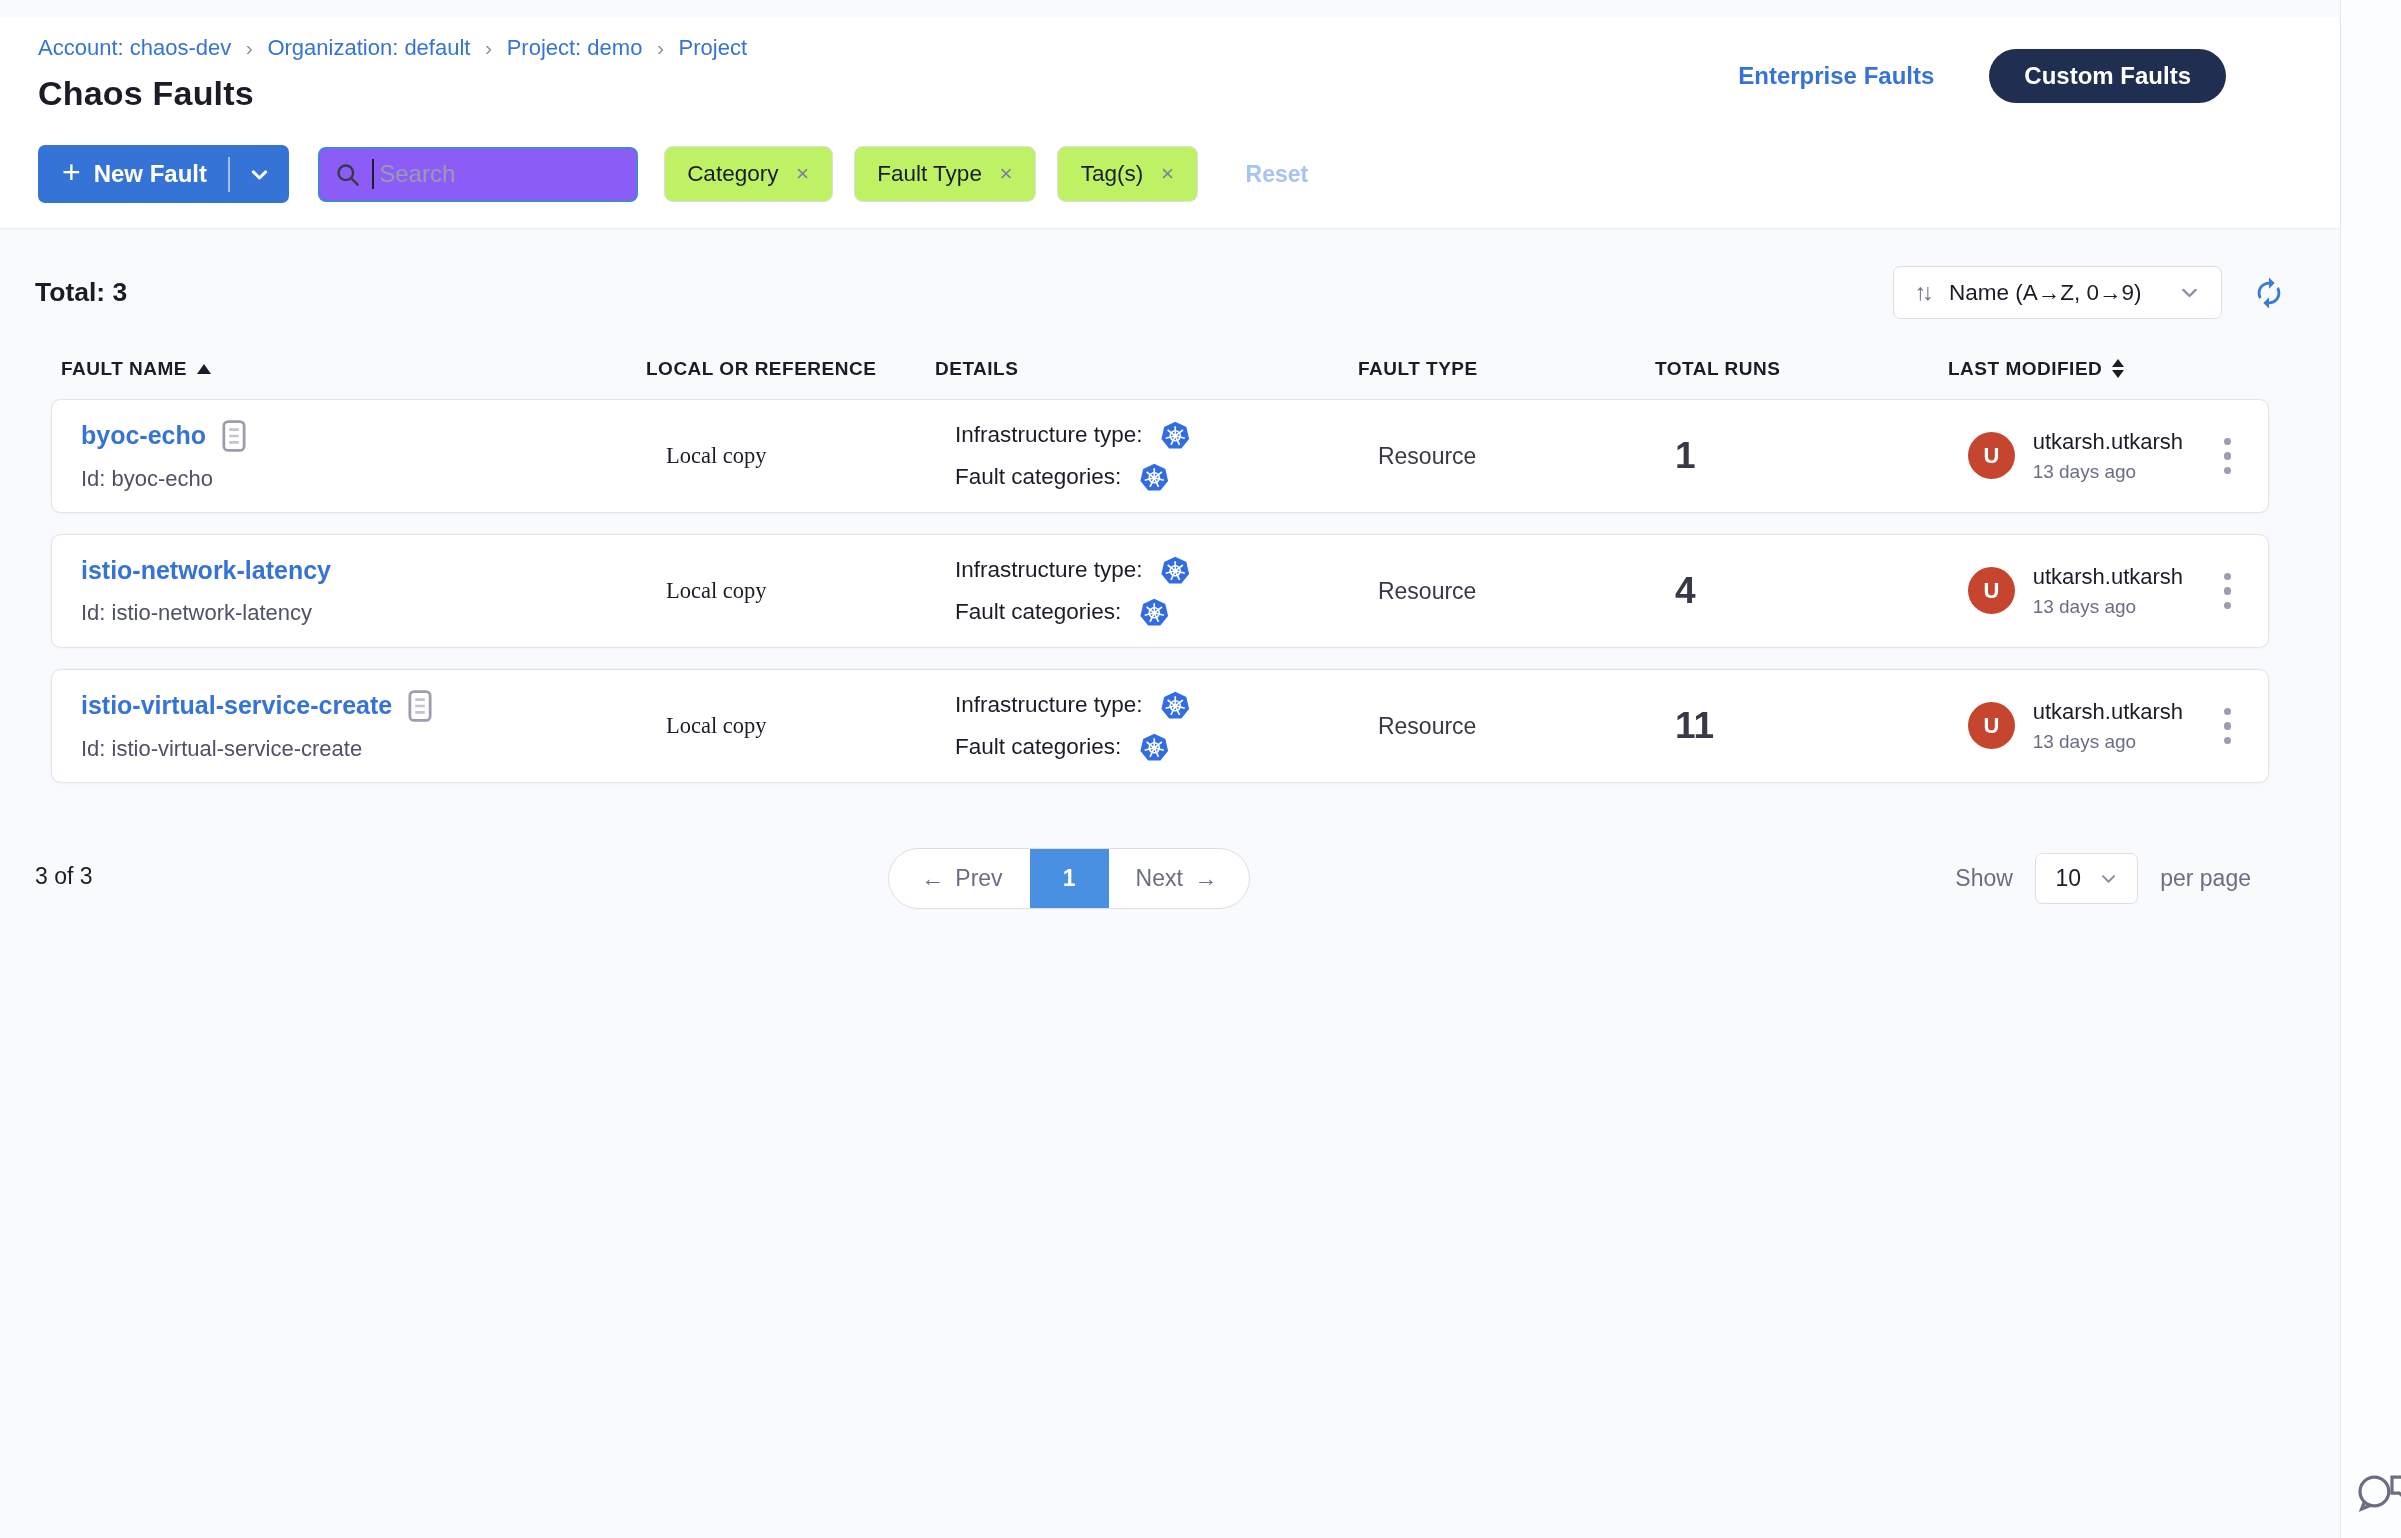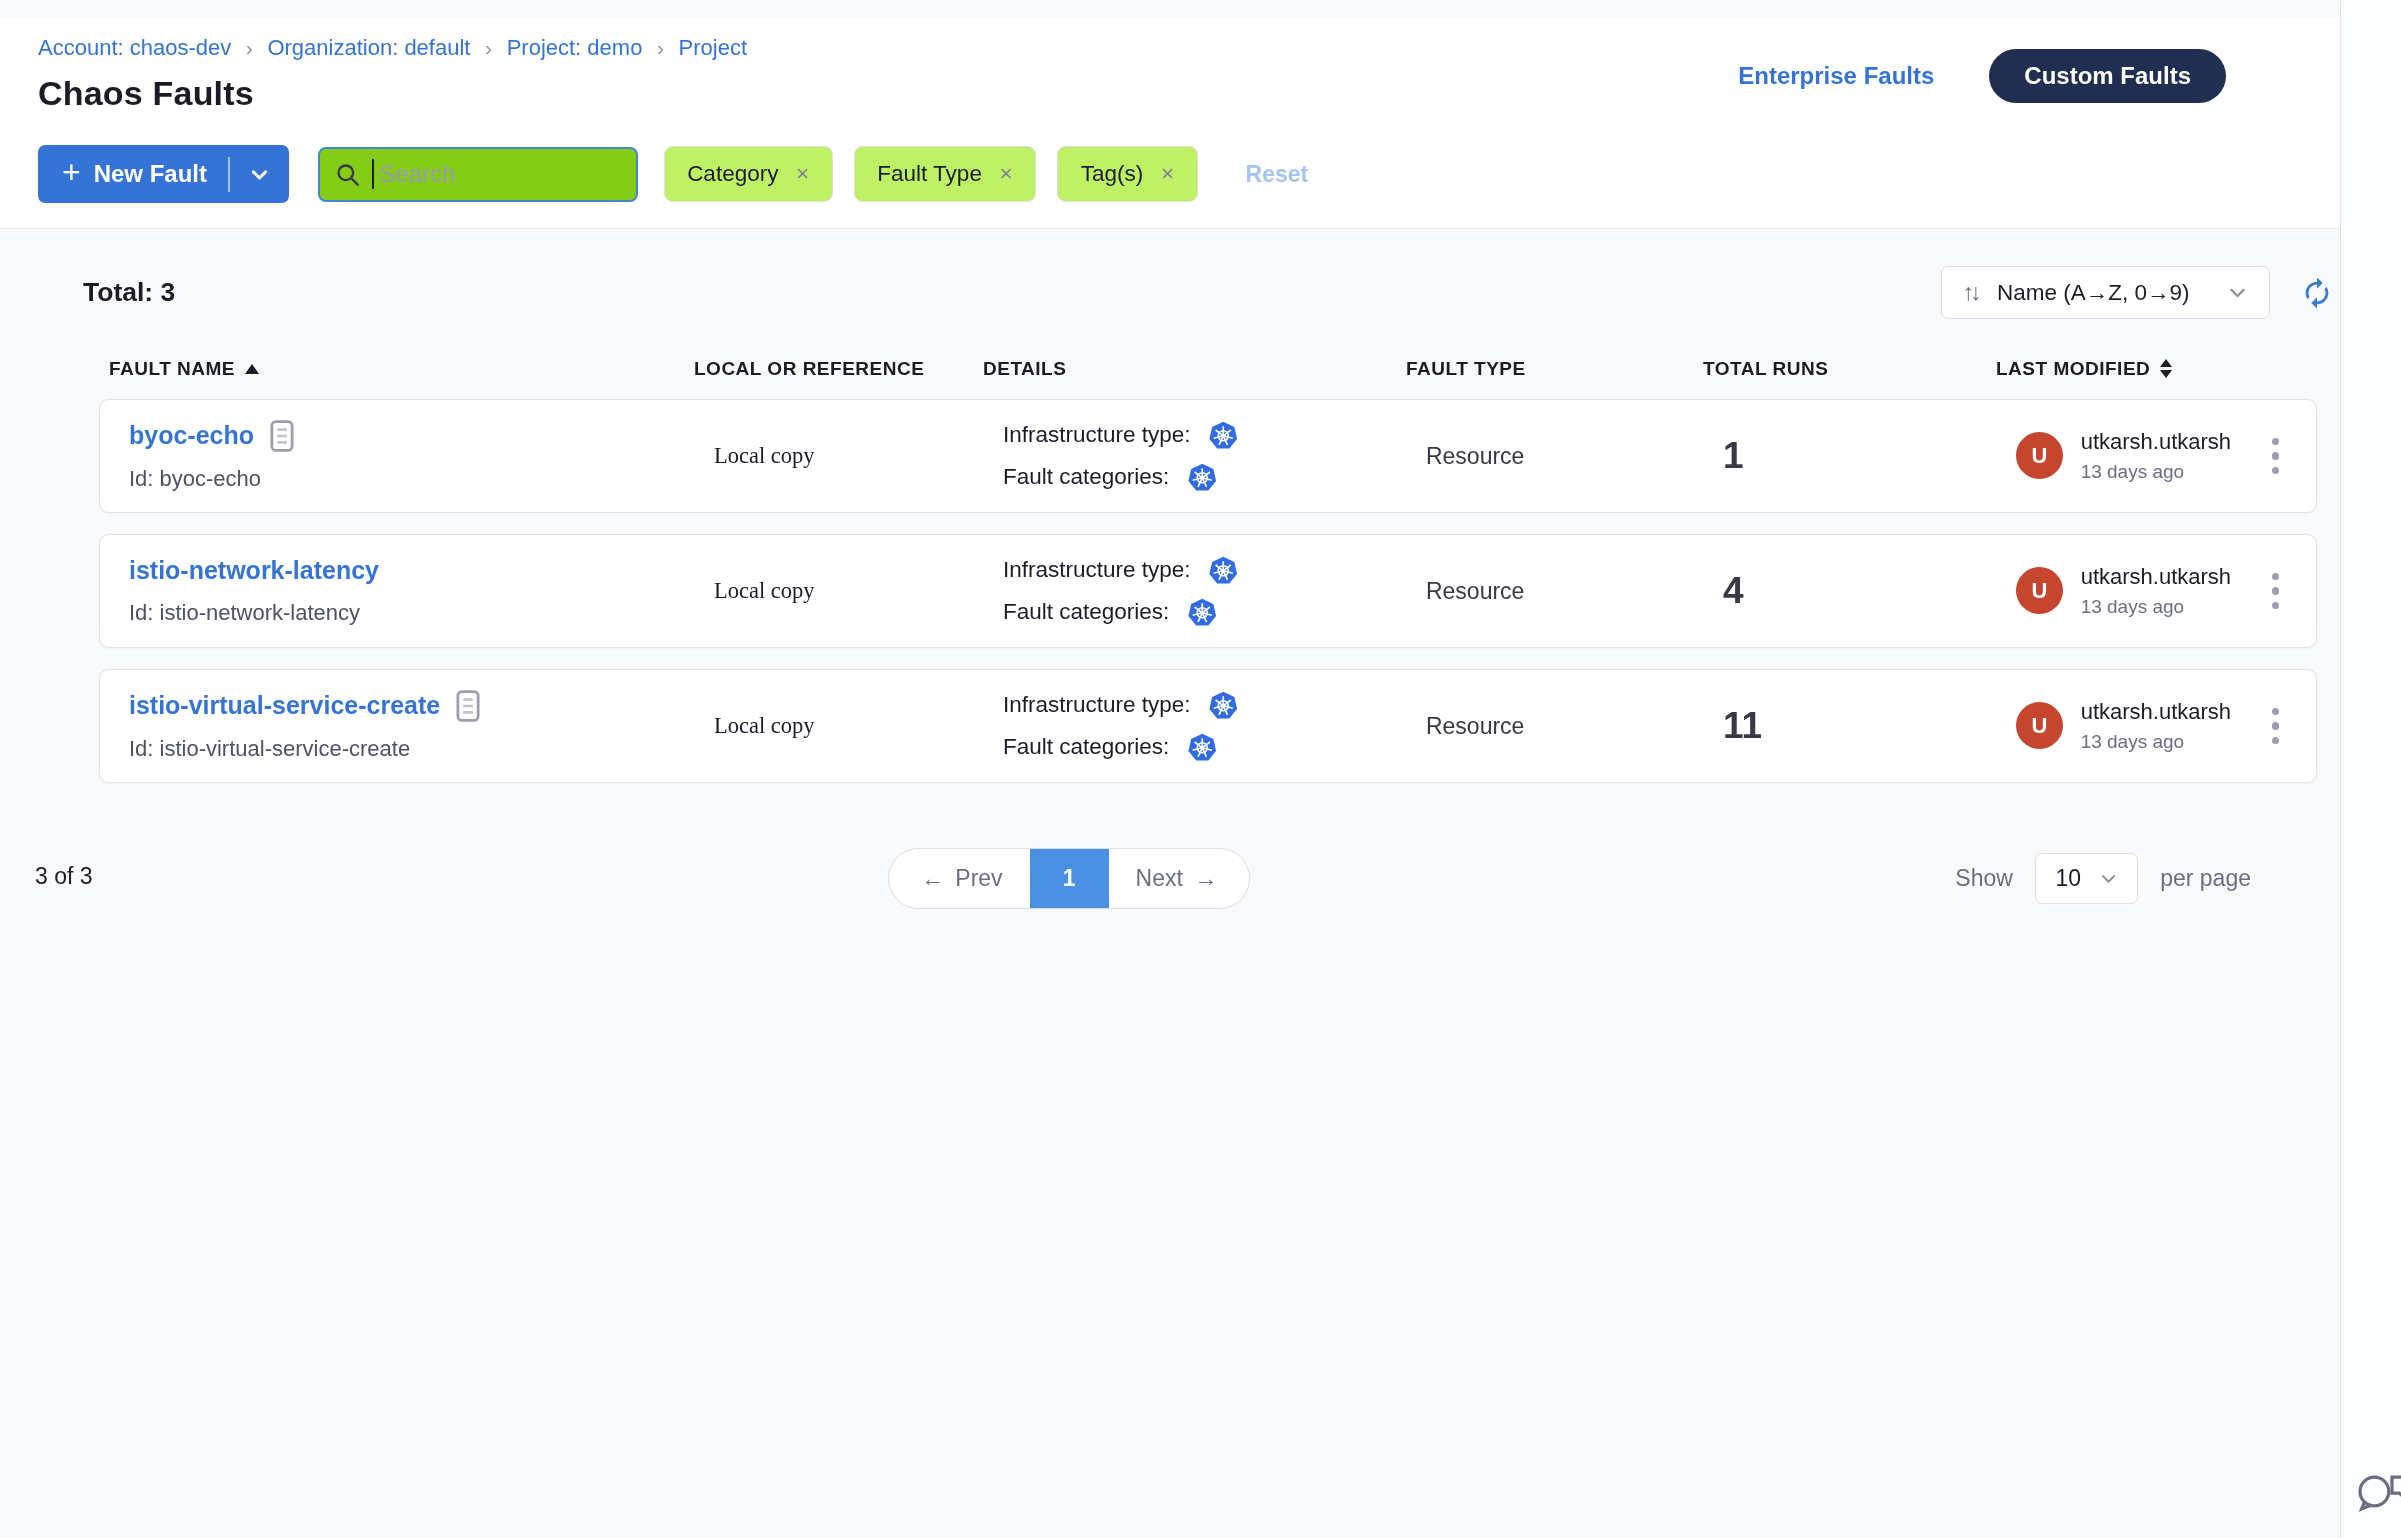--- a/index.html
+++ b/index.html
@@ -22,35 +22,35 @@
   .toolbar { position:absolute; top:120px; left:0; width:2339px; height:109px;
     background:#fff; border-bottom:1.6px solid #ebecf2; display:flex; align-items:center; padding-left:38px; }
   .btn-new-fault { display:flex; align-items:center; background:#3574d6; color:#fff;
     height:58px; border:none; border-radius:7.2px; cursor:pointer; overflow:hidden; }
   .btn-new-fault .main { display:flex; align-items:center; gap:13px; padding:0 21px 0 24px;
     font-size:24px; font-weight:700; }
   .btn-new-fault .plus { font-size:32px; font-weight:400; line-height:1; margin-top:-3.2px; }
   .btn-new-fault .split { width:1.6px; height:35px; background:rgba(255,255,255,.55); }
   .btn-new-fault .caret { padding:0 19px; display:flex; align-items:center; }
   .searchbox { position:relative; margin-left:29px; width:320px; height:55px;
-    border:2px solid #4287d7; border-radius:8px; background:#84cc16;
+    border:2px solid #4287d7; border-radius:8px; background:#8b5cf6;
     display:flex; align-items:center; padding:0 14.5px; }
   .searchbox svg { flex:none; }
   .searchbox .caret-bar { width:2.4px; height:30.5px; background:#1c1c28; margin:0 4.8px 0 11.3px; }
   .searchbox input { border:none; outline:none; background:transparent; width:100%;
     font-size:24px; color:#22222a; font-family:"Liberation Sans", sans-serif; }
   .searchbox input::placeholder { color:#9a9bb0; }
   .chips { display:flex; align-items:center; gap:21px; margin-left:26px; }
   .chip { display:flex; align-items:center; gap:17.7px; height:56px; padding:0 22.5px;
     background:#bef264; border:1.6px solid #dcdde8; border-radius:8.8px; font-size:22.5px; color:#1c1c28; cursor:pointer; }
   .chip .x { color:#7d7e99; font-size:22.5px; line-height:1; cursor:pointer; }
   .reset-link { margin-left:48px; color:#a6c3f2; font-size:23px; font-weight:700; cursor:pointer; }
 
   
-  .content { position:absolute; top:231px; left:0; width:2339px;margin-left:48px; }
+  .content { position:absolute; top:231px; left:0; width:2339px; }
   .list-meta { display:flex; align-items:center; justify-content:space-between;
     padding:35px 53px 0 35px; }
   .total { font-size:26.5px; font-weight:800; color:#1c1c28; }
   .meta-right { display:flex; align-items:center; gap:30.5px; }
   .sort-select { display:flex; align-items:center; gap:16px; height:53px; padding:0 21px;
     background:#fff; border:1.6px solid #dcdde8; border-radius:7.2px; cursor:pointer; }
   .sort-updown { color:#6b6d85; font-size:23px; letter-spacing:-4px; padding-right:3.2px; }
   .sort-label { font-size:22.5px; color:#1c1c28; }
   .sort-select .chev { margin-left:21px; display:flex; }
   .refresh-btn { background:none; border:none; cursor:pointer; display:flex; }

